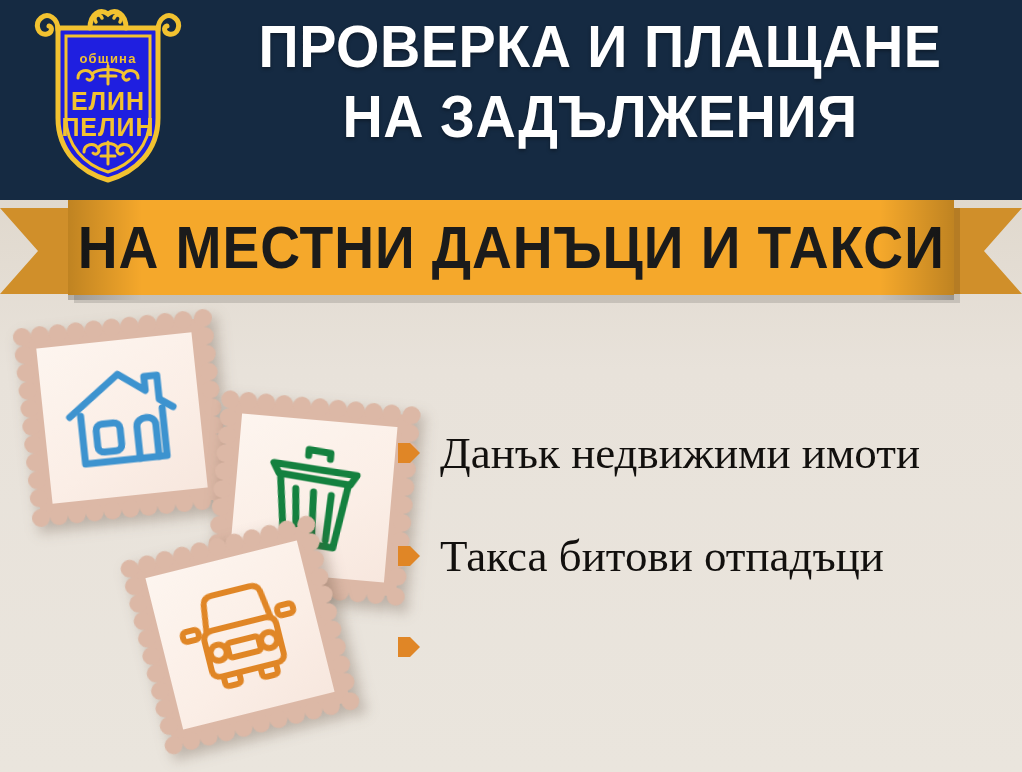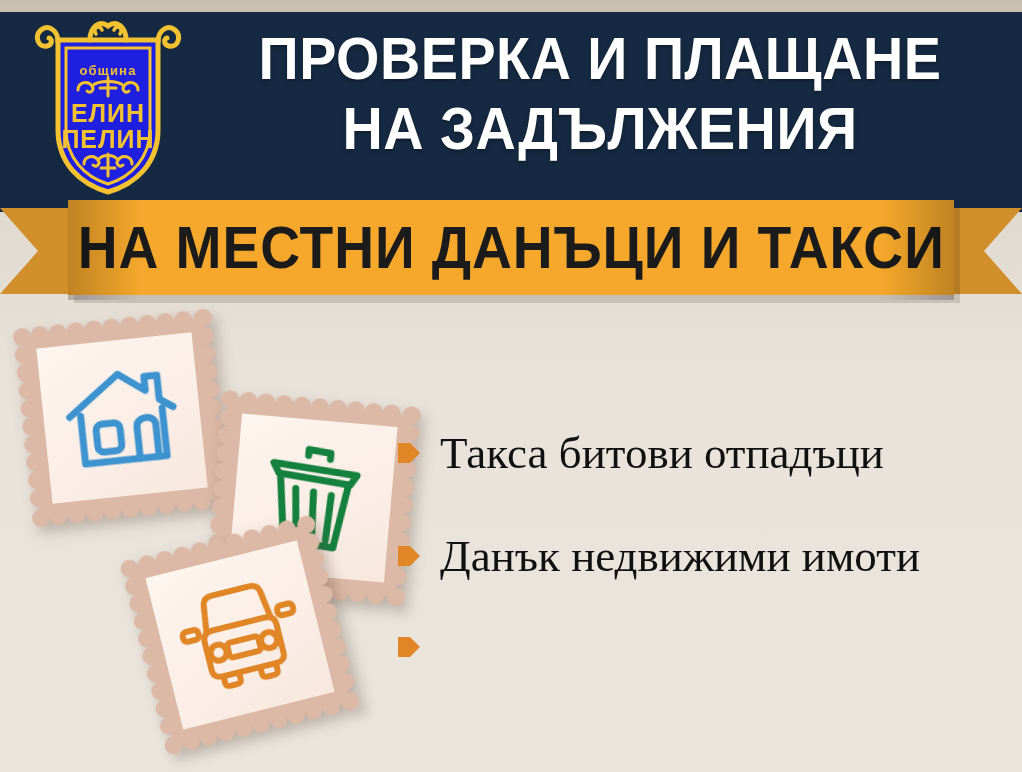--- a/index.html
+++ b/index.html
@@ -9,21 +9,21 @@
     font-family:"Liberation Sans", sans-serif;
     background:#eae4dc;
   }
   #poster{
     position:relative;width:1022px;height:772px;overflow:hidden;
     background:linear-gradient(180deg,#c8bfb0 0%,#ddd5c9 18%,#e8e2da 48%,#eae5dd 100%);
   }
 
   
   .header{
-    position:absolute;left:0;top:12px;width:1022px;height:200px;
+    position:absolute;left:0;top:0;width:1022px;height:200px;
     background:#152a42;
     display:flex;align-items:center;
   }
   .logo-wrap{
     position:absolute;left:28px;top:6px;width:160px;height:185px;
   }
   .logo-wrap svg{display:block;}
   .header-title{
     position:absolute;left:190px;top:12px;width:820px;
     text-align:center;color:#ffffff;
@@ -341,28 +341,28 @@
       </svg>
     </div>
   </div>
 
   <div class="list">
 
     <div class="row">
       <svg class="bullet" viewBox="0 0 22 26">
         <path d="M0 3 L12 3 L22 13 L12 23 L0 23 Z" fill="#e08626"></path>
       </svg>
-      <span class="row-label">Такса битови отпадъци</span>
+      <span class="row-label">Данък недвижими имоти</span>
     </div>
 
     <div class="row">
       <svg class="bullet" viewBox="0 0 22 26">
         <path d="M0 3 L12 3 L22 13 L12 23 L0 23 Z" fill="#e08626"></path>
       </svg>
-      <span class="row-label">Данък недвижими имоти</span>
+      <span class="row-label">Такса битови отпадъци</span>
     </div>
 
     <div class="row">
       <svg class="bullet" viewBox="0 0 22 26">
         <path d="M0 3 L12 3 L22 13 L12 23 L0 23 Z" fill="#e08626"></path>
       </svg>
     </div>
 
   </div>
 

